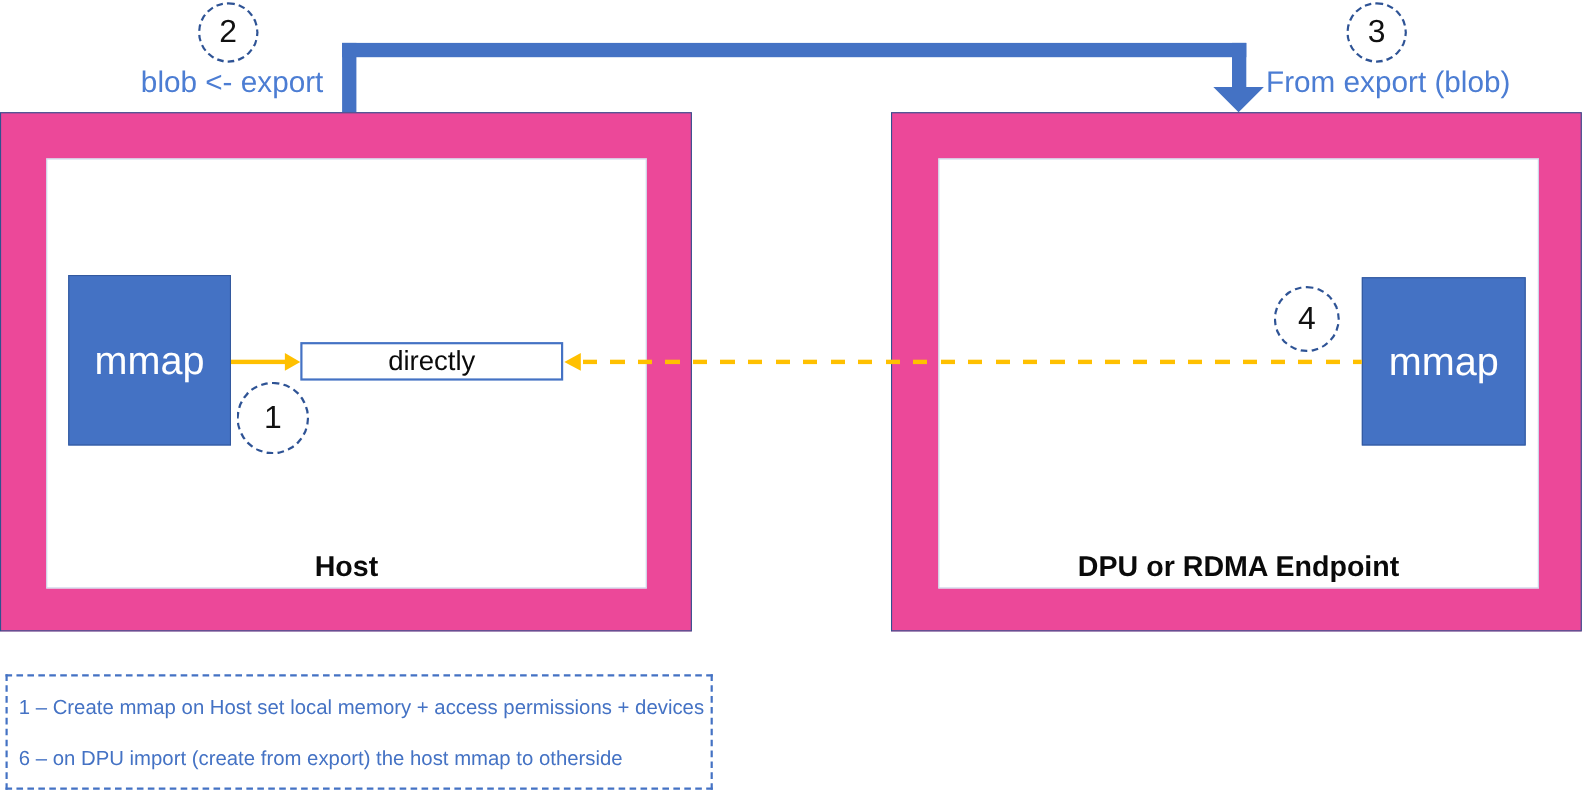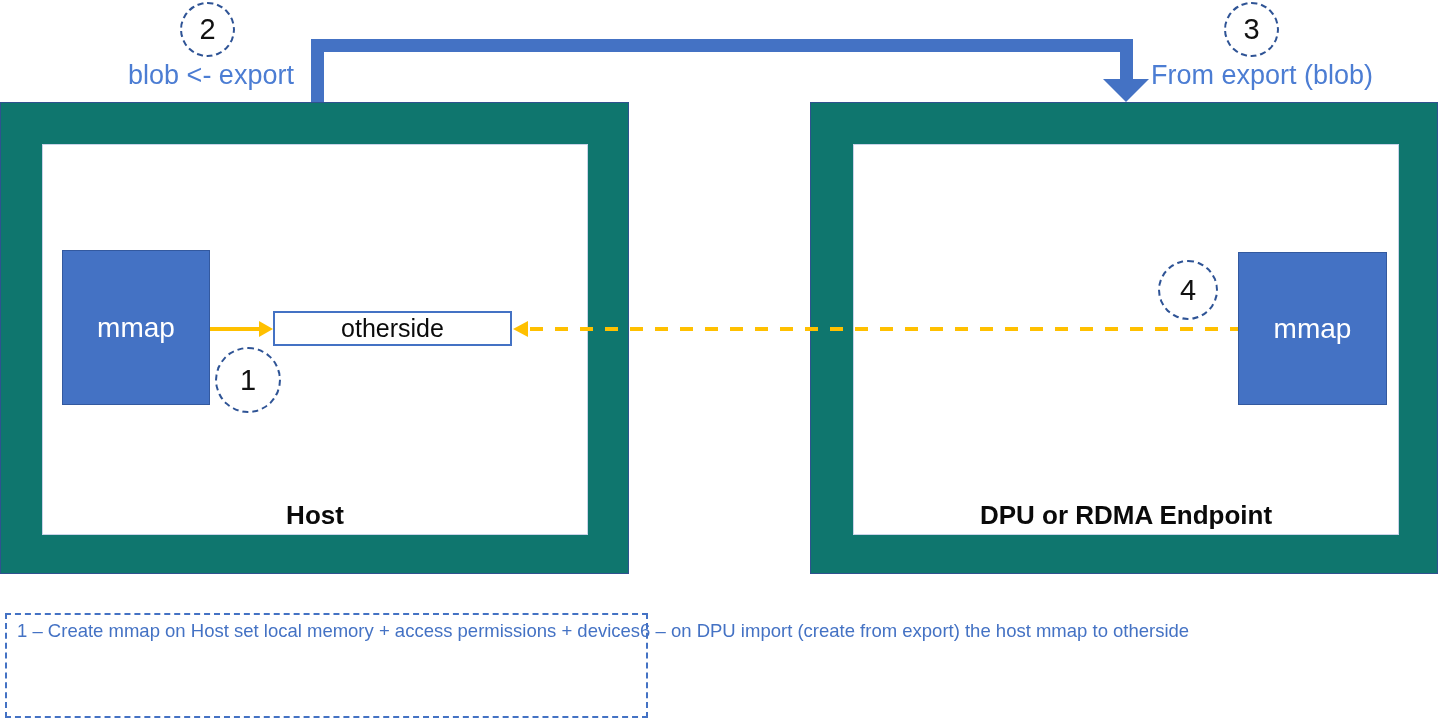--- a/index.html
+++ b/index.html
@@ -10,21 +10,21 @@
     position: relative;
     width: 1440px;
     height: 724px;
     background: #ffffff;
     overflow: hidden;
   }
 
   
   .machine-box {
     position: absolute;
-    background: #0f766e;
+    background: #ec4899;
     border: 1px solid #2F528F;
   }
   .machine-inner {
     position: absolute;
     background: #ffffff;
     border: 1px solid #c9d3e8;
   }
   .machine-title {
     position: absolute;
     left: 0; right: 0; bottom: 3px;
@@ -40,21 +40,21 @@
 
   
   .mmap-box {
     position: absolute;
     background: #4472C4;
     border: 1px solid #33599f;
     display: flex;
     align-items: center;
     justify-content: center;
     color: #ffffff;
-    font-size: 28px;
+    font-size: 36px;
   }
   #mmap-host { left: 62px;   top: 250px; width: 148px; height: 155px; }
   #mmap-dpu  { left: 1238px; top: 252px; width: 149px; height: 153px; }
 
   
   #memrange-box {
     position: absolute;
     left: 273px; top: 311px; width: 239px; height: 35px;
     background: #ffffff;
     border: 2px solid #4472C4;
@@ -138,21 +138,21 @@
   #label-export      { left: 61px;   top: 60px; }
   #label-from-export { left: 1112px; top: 60px; }
 
   
   #legend-box {
     position: absolute;
     left: 5px; top: 613px; width: 643px; height: 105px;
     background: #ffffff;
     border: 2px dashed #4472C4;
     display: flex;
-    flex-direction: row;
+    flex-direction: column;
     justify-content: space-around;
     padding: 5px 10px;
   }
   .legend-item {
     color: #4472C4;
     font-size: 18.5px;
     line-height: 1.15;
     white-space: nowrap;
   }
 </style>
@@ -177,21 +177,21 @@
 
   <div class="machine-box" id="dpu-box">
     <div class="machine-inner" id="dpu-inner">
       <div class="machine-title">DPU or RDMA Endpoint</div>
     </div>
   </div>
 
   <div class="mmap-box" id="mmap-host">mmap</div>
   <div class="mmap-box" id="mmap-dpu">mmap</div>
 
-  <div id="memrange-box">otherside</div>
+  <div id="memrange-box">directly</div>
 
   <div id="arrow-solid-line"></div>
   <div id="arrow-solid-head"></div>
 
   <div id="arrow-dashed-line"></div>
   <div id="arrow-dashed-head"></div>
 
   <div class="callout-circle" id="callout-1">1</div>
   <div class="callout-circle" id="callout-2">2</div>
   <div class="callout-circle" id="callout-3">3</div>

